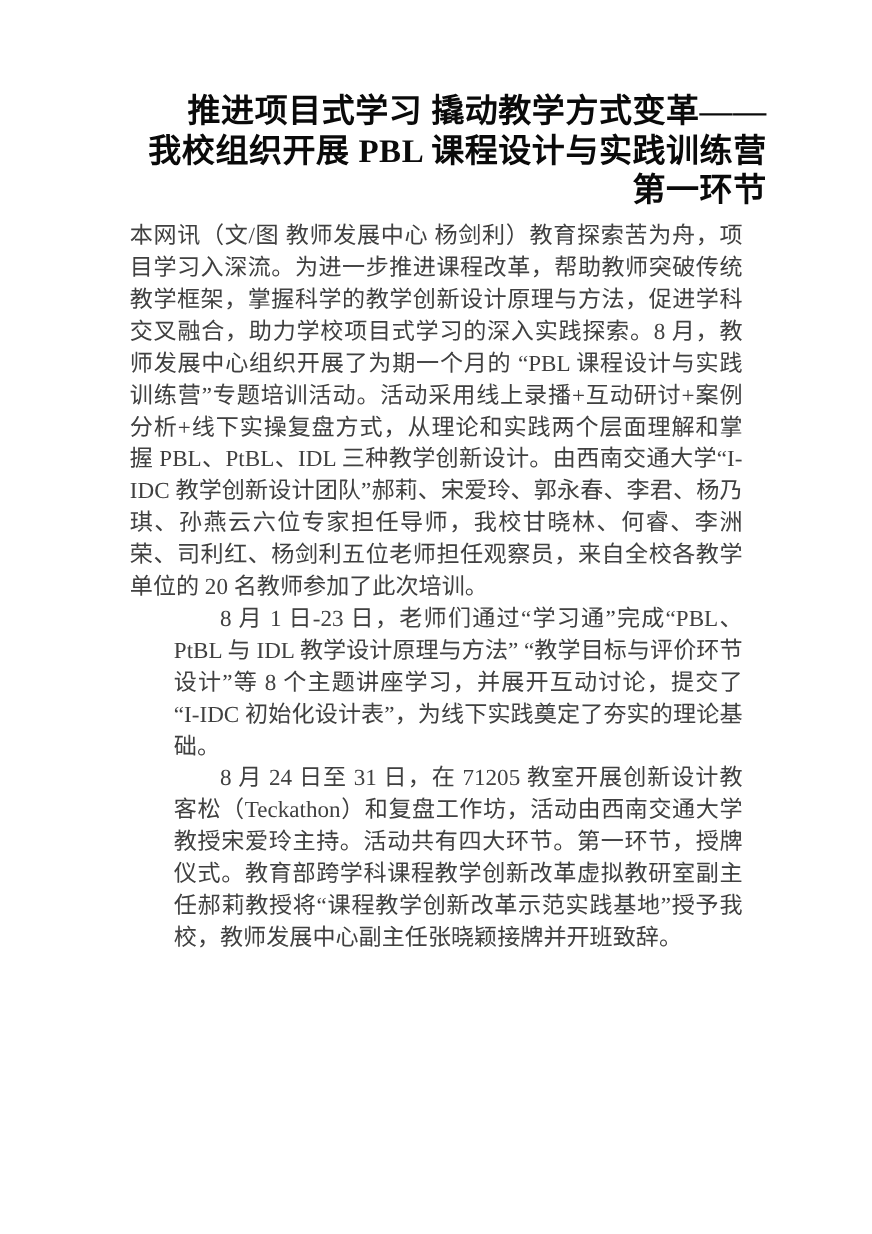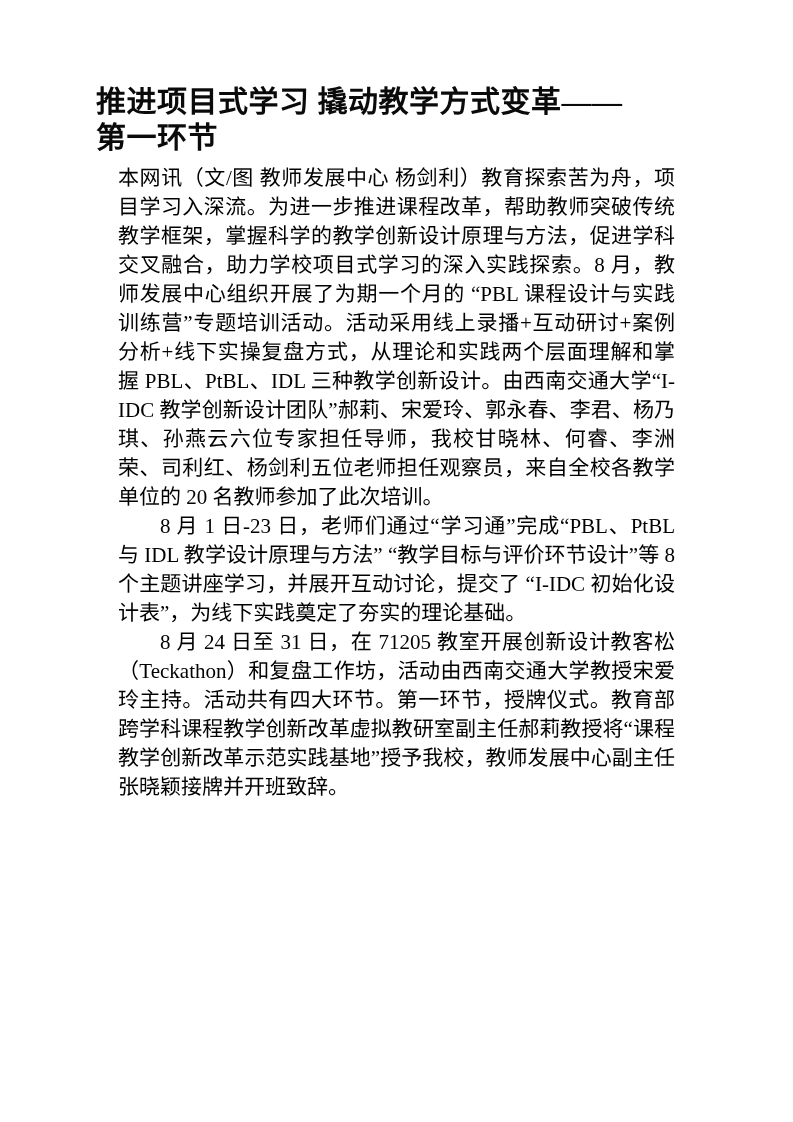--- a/index.html
+++ b/index.html
@@ -12,53 +12,55 @@
     width: 793px;
     height: 1122px;
     background: #ffffff;
     box-sizing: border-box;
     padding: 84px 118px 0 118px;
     overflow: hidden;
     color: #111111;
   }
   .doc-title {
     margin: 0 -22px 8px -22px;
-    text-align: left;
+    text-align: right;
     font-family: "Liberation Serif", "DejaVu Serif", serif;
     font-weight: bold;
     font-size: 30px;
     line-height: 36px;
     color: #0a0a0a;
     letter-spacing: 0.5px;
   }
   .doc-title .title-line {
     display: block;
     white-space: nowrap;
   }
   .article {
     font-family: "Liberation Serif", "DejaVu Serif", serif;
     font-size: 21px;
     line-height: 29px;
     text-align: justify;
-    color: #000000;
+    color: #404040;
   }
   .article p {
     margin: 0;
     padding: 0;
   }
   .article p.indented {
     text-indent: 2em;
+    margin-left: 40px;
   }
 </style>
 </head>
 <body>
 
 <div class="page">
   <h1 class="doc-title">
     <span class="title-line">推进项目式学习 撬动教学方式变革——</span>
+    <span class="title-line">我校组织开展 PBL 课程设计与实践训练营</span>
     <span class="title-line">第一环节</span>
   </h1>
   <div class="article">
     <p>本网讯（文/图 教师发展中心 杨剑利）教育探索苦为舟，项目学习入深流。为进一步推进课程改革，帮助教师突破传统教学框架，掌握科学的教学创新设计原理与方法，促进学科交叉融合，助力学校项目式学习的深入实践探索。8 月，教师发展中心组织开展了为期一个月的 “PBL 课程设计与实践训练营”专题培训活动。活动采用线上录播+互动研讨+案例分析+线下实操复盘方式，从理论和实践两个层面理解和掌握 PBL、PtBL、IDL 三种教学创新设计。由西南交通大学“I-IDC 教学创新设计团队”郝莉、宋爱玲、郭永春、李君、杨乃琪、孙燕云六位专家担任导师，我校甘晓林、何睿、李洲荣、司利红、杨剑利五位老师担任观察员，来自全校各教学单位的 20 名教师参加了此次培训。</p>
     <p class="indented">8 月 1 日-23 日，老师们通过“学习通”完成“PBL、PtBL 与 IDL 教学设计原理与方法” “教学目标与评价环节设计”等 8 个主题讲座学习，并展开互动讨论，提交了 “I-IDC 初始化设计表”，为线下实践奠定了夯实的理论基础。</p>
     <p class="indented">8 月 24 日至 31 日，在 71205 教室开展创新设计教客松（Teckathon）和复盘工作坊，活动由西南交通大学教授宋爱玲主持。活动共有四大环节。第一环节，授牌仪式。教育部跨学科课程教学创新改革虚拟教研室副主任郝莉教授将“课程教学创新改革示范实践基地”授予我校，教师发展中心副主任张晓颖接牌并开班致辞。</p>
   </div>
 </div>
 
 </body></html>

